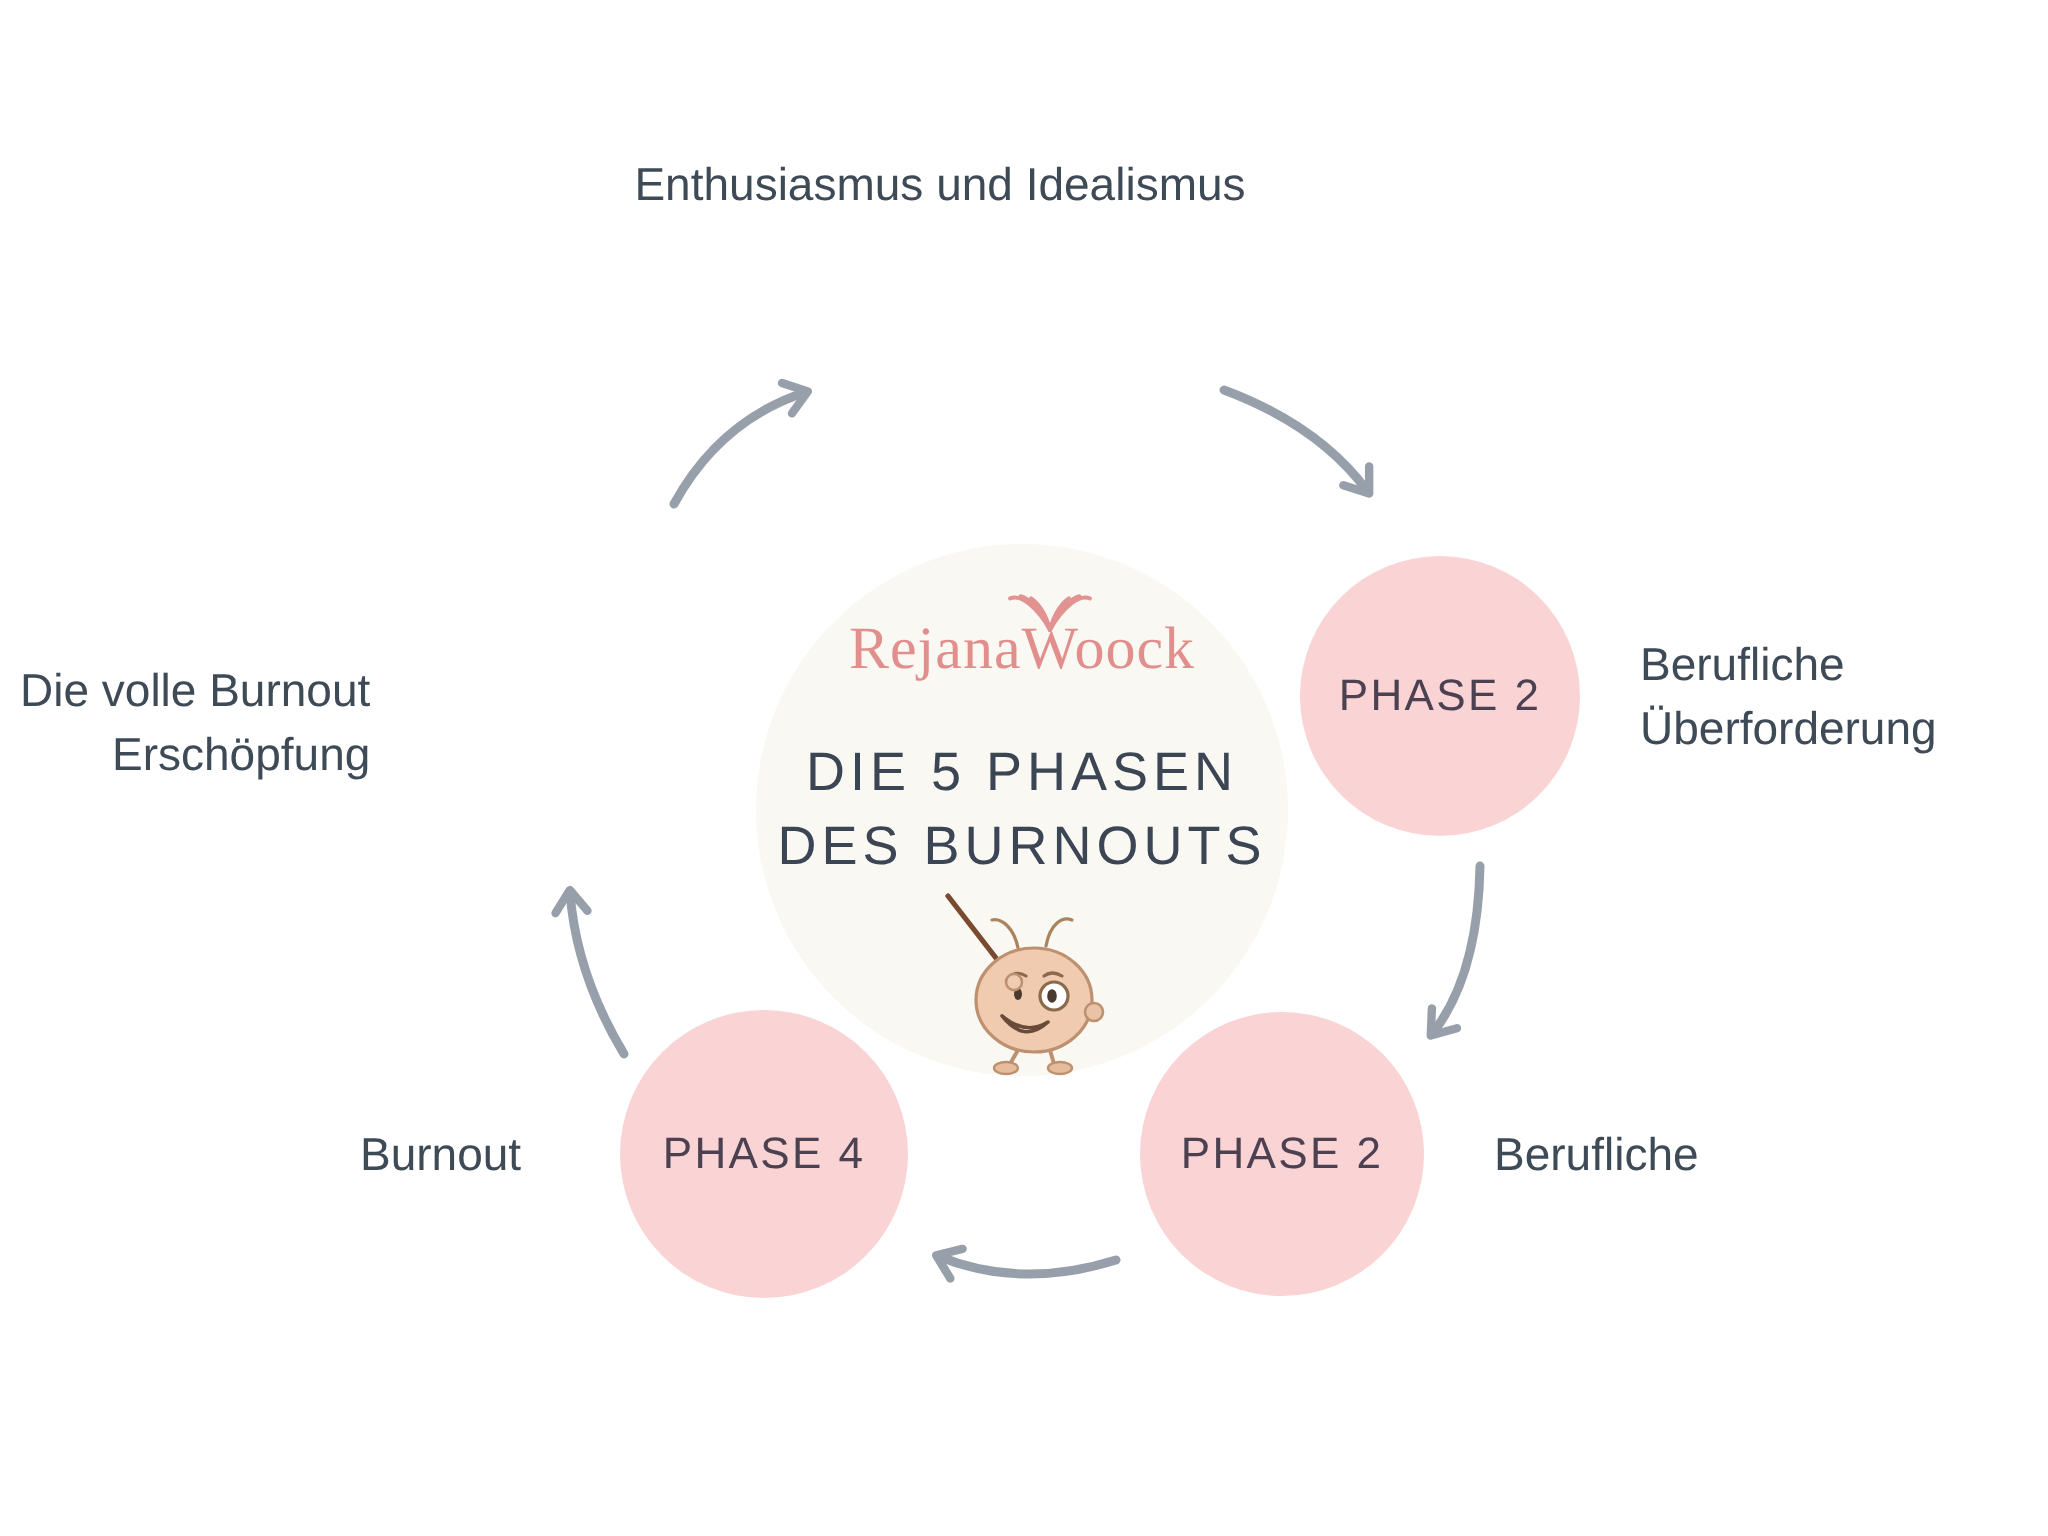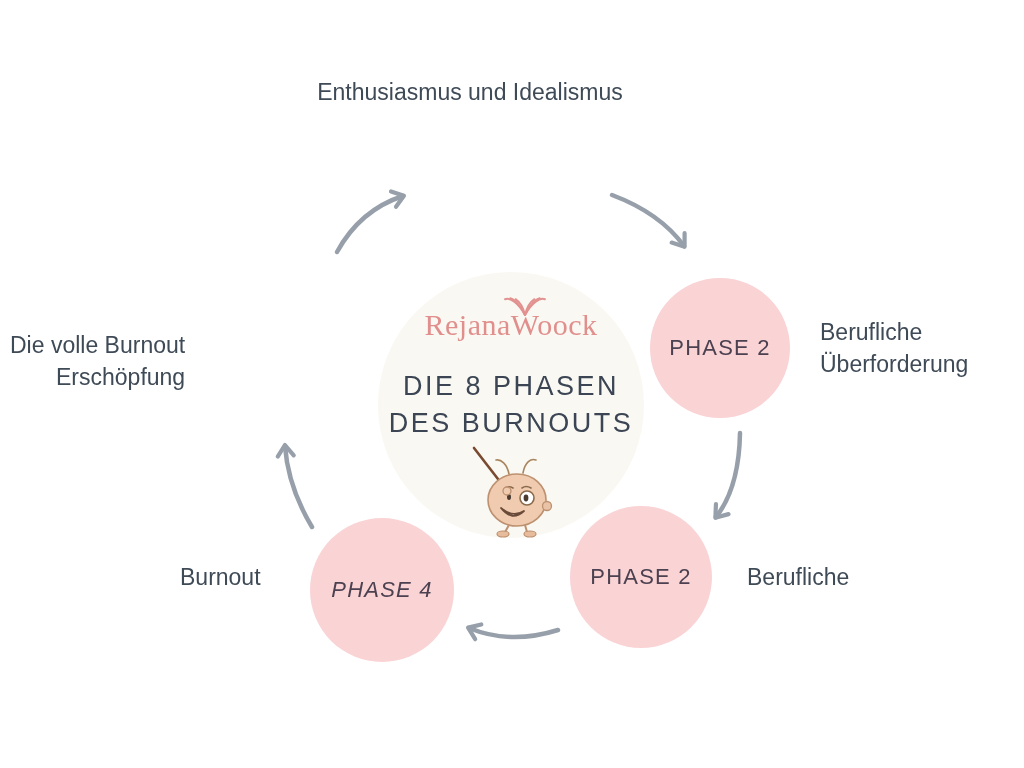--- a/index.html
+++ b/index.html
@@ -65,21 +65,21 @@
   }
   .phase-circle span {
     font-size: 22px;
     font-weight: 500;
     letter-spacing: 1.2px;
     color: #4b4150;
   }
   .pc1 { left: 440px; top: 118px; width: 144px; height: 144px; }
   .pc2 { left: 650px; top: 278px; width: 140px; height: 140px; }
   .pc3 { left: 570px; top: 506px; width: 142px; height: 142px; }
-  .pc4 { left: 310px; top: 518px; width: 144px; height: 144px; font-style: italic; }
+  .pc4 { left: 310px; top: 505px; width: 144px; height: 144px; }
   .pc5 { left: 233px; top: 277px; width: 140px; height: 140px; }
   
   .outer-label {
     position: absolute;
     font-size: 23px;
     line-height: 32px;
     color: #3f4a57;
     white-space: pre-line;
     z-index: 2;
   }
@@ -123,21 +123,21 @@
             <g fill="none" stroke="#e29290" stroke-width="1.9" stroke-linecap="round">
               <path d="M20,19 C14,8 6,2 1,4"></path>
               <path d="M20,19 C16,10 10,4 6,3"></path>
               <path d="M20,19 C18,11 14,6 11,4"></path>
               <path d="M20,19 C26,8 34,2 39,4"></path>
               <path d="M20,19 C24,10 30,4 34,3"></path>
               <path d="M20,19 C22,11 26,6 29,4"></path>
             </g>
           </svg><span>Woock</span></span>
     </div>
-    <div class="center-title">DIE 8 PHASEN
+    <div class="center-title">DIE 5 PHASEN
 DES BURNOUTS</div>
     <svg class="mascot" viewBox="0 0 106 100" xmlns="http://www.w3.org/2000/svg">
 
       <line x1="14" y1="8" x2="48" y2="52" stroke="#7a4a30" stroke-width="2.6" stroke-linecap="round"></line>
 
       <path d="M49,34 C47,24 41,19 36,20" fill="none" stroke="#a9855f" stroke-width="1.6" stroke-linecap="round"></path>
       <path d="M63,33 C65,22 71,18 76,20" fill="none" stroke="#a9855f" stroke-width="1.6" stroke-linecap="round"></path>
 
       <ellipse cx="57" cy="60" rx="29" ry="26" fill="#f0cbb0" stroke="#bd9170" stroke-width="1.6"></ellipse>
 

